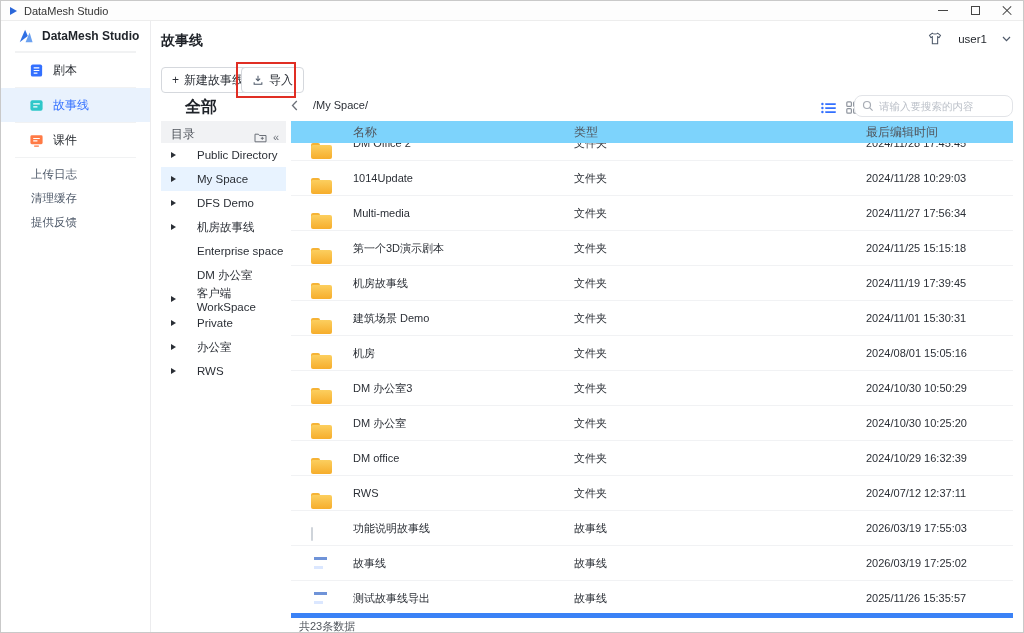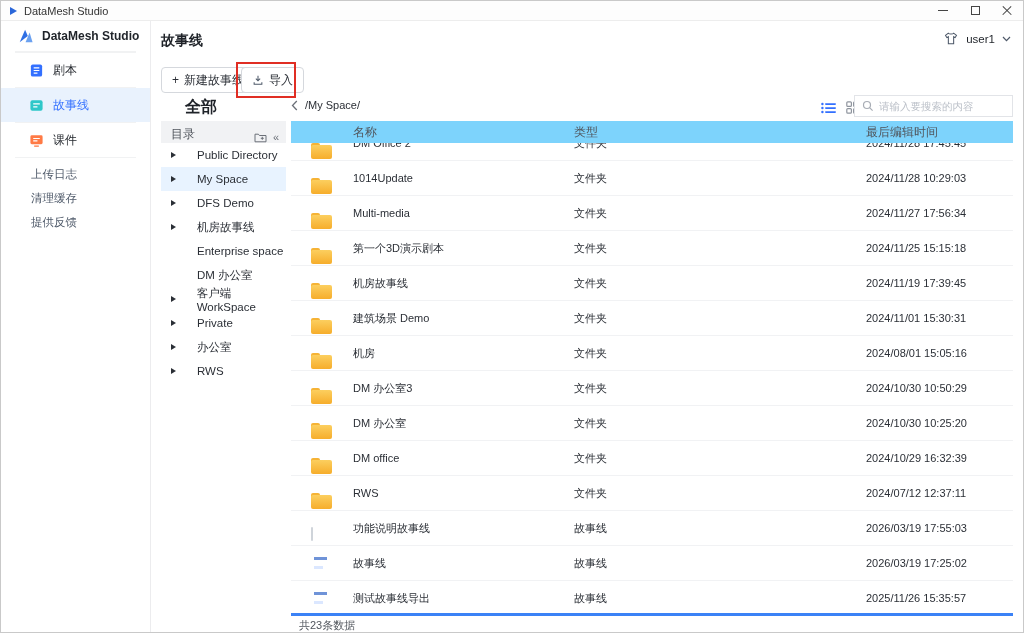--- a/index.html
+++ b/index.html
@@ -26,32 +26,32 @@
   .sdiv { height:1px; background:#f1f2f3; margin:0 14px; }
   .nav-item { height:34px; display:flex; align-items:center; gap:9px; padding-left:28px; font-size:12px; color:#1f2329; cursor:default; }
   .nav-item.active { background:#e9f2fd; }
   .nav-item.active .nav-label { color:#3370ff; }
   .side-links { margin-top:4px;font-family:Liberation Mono, monospace; }
   .side-link { height:24px; display:flex; align-items:center; padding-left:30px; font-size:11.5px; color:#4e5969; }
 
   
   .main { position:absolute; left:150px; top:20px; width:874px; height:613px; background:#fff; }
   .page-title { position:absolute; left:10px; top:11px; font-size:14px; font-weight:bold; color:#1f2329; }
-  .user-area { position:absolute; right:14px; top:10px; display:flex; align-items:center; gap:7px; }
+  .user-area { position:absolute; right:14px; top:10px; display:flex; align-items:center; gap:15px; }
   .user-name { font-size:11.5px; color:#1f2329; }
 
   .btn { position:absolute; top:46px; height:26px; border:1px solid #d5d8dd; border-radius:4px; background:#fff; display:inline-flex; align-items:center; gap:5px; padding:0 10px; font-size:12px; color:#2b2f36; }
   .btn-new { left:10px; }
   .btn-import { left:90px; }
   .annotation { position:absolute; left:85px; top:41px; width:60px; height:36px; border:2px solid #e02e24; pointer-events:none; }
 
   .all-label { position:absolute; left:10px; top:76px; font-size:16px; font-weight:600; color:#1f2329;margin-left:24px; }
-  .breadcrumb { position:absolute; left:140px; top:78px; display:flex; align-items:center; gap:7px; font-size:11px; color:#2b2f36; }
+  .breadcrumb { position:absolute; left:140px; top:78px; display:flex; align-items:center; gap:15px; font-size:11px; color:#2b2f36; }
   .view-toggles { position:absolute; left:670px; top:80px; display:flex; gap:10px; align-items:center; }
-  .search-box { position:absolute; left:703px; top:74px; width:159px; height:22px; border:1px solid #e2e4e8; border-radius:0; display:flex; align-items:center; gap:5px; padding:0 7px; background:#fff; }
+  .search-box { position:absolute; left:703px; top:74px; width:159px; height:22px; border:1px solid #e2e4e8; border-radius:8px; display:flex; align-items:center; gap:5px; padding:0 7px; background:#fff; }
   .search-box input { border:none; outline:none; flex:1; font-size:10.5px; color:#333; min-width:0; font-family:inherit; }
   .search-box input::placeholder { color:#bcc1c9; }
 
   
   .tree { position:absolute; left:10px; top:100px; width:125px; }
   .tree-head { height:22px; background:#f1f2f4; display:flex; align-items:flex-end; padding:0 7px 0 10px; font-size:12px; color:#50555c; }
   .tree-head .spacer { flex:1; }
   .tree-head .th-ic { margin-left:6px; display:flex; align-items:center; color:#6b7078; font-size:11px; }
   .titem { height:24px; display:flex; align-items:center; padding-left:10px; gap:18px; font-size:11.5px; color:#2b2f36; }
   .titem.active { background:#e8f3ff; }
@@ -61,21 +61,21 @@
 
   
   .table { position:absolute; left:140px; top:100px; width:722px; height:492px; }
   .thead { position:relative; z-index:2; height:22px; background:#7dd3fc; font-size:12px; color:#50555c; }
   .thead span, .trow .cell { position:absolute; top:50%; transform:translateY(-50%); white-space:nowrap; }
   .h-name,.cname { left:62px; } .h-type,.ctype { left:283px; } .h-time,.ctime { left:575px; }
   .tbody { position:absolute; top:22px; left:0; width:100%; height:470px; overflow:hidden; }
   .trow { position:relative; height:35px; border-bottom:1px solid #f1f2f4; background:#fff; font-size:11px; color:#2b2f36; }
   .trow.partial { margin-top:-17px; }
   .cicon { position:absolute; left:20px; top:50%; transform:translateY(-50%); }
-  .tfooter { position:absolute; left:140px; bottom:0; width:722px; height:21px; border-top:3px solid #3b82f6; background:#fff; display:flex; align-items:center; padding-left:8px; font-size:11px; color:#50555c; }
+  .tfooter { position:absolute; left:140px; bottom:0; width:722px; height:21px; border-top:5px solid #3b82f6; background:#fff; display:flex; align-items:center; padding-left:8px; font-size:11px; color:#50555c; }
 
   
   .folder { width:21px; height:16px; position:relative; }
   .folder::before { content:''; position:absolute; left:0; top:0; width:9px; height:5px; border-radius:2px 2px 0 0; background:#f6b335; }
   .folder::after { content:''; position:absolute; left:0; top:2px; width:21px; height:14px; border-radius:2px; background:linear-gradient(180deg,#fccf5f,#f6ad2b); }
   .thumb-a { width:21px; height:16px; border-radius:2px; background:#e7eaee; border:1px solid #cfd4da; position:relative; }
   .thumb-a::after { content:''; position:absolute; left:4px; top:4px; right:4px; bottom:3px; background:#9aa6b2; border-radius:1px; }
   .thumb-b { width:21px; height:16px; border-radius:2px; background:#1d4798; position:relative; }
   .thumb-b::before { content:''; position:absolute; left:3px; top:3px; width:9px; height:3px; background:#dbe7ff; }
   .thumb-b::after { content:''; position:absolute; left:3px; bottom:3px; width:13px; height:3px; background:#6f93d8; }

